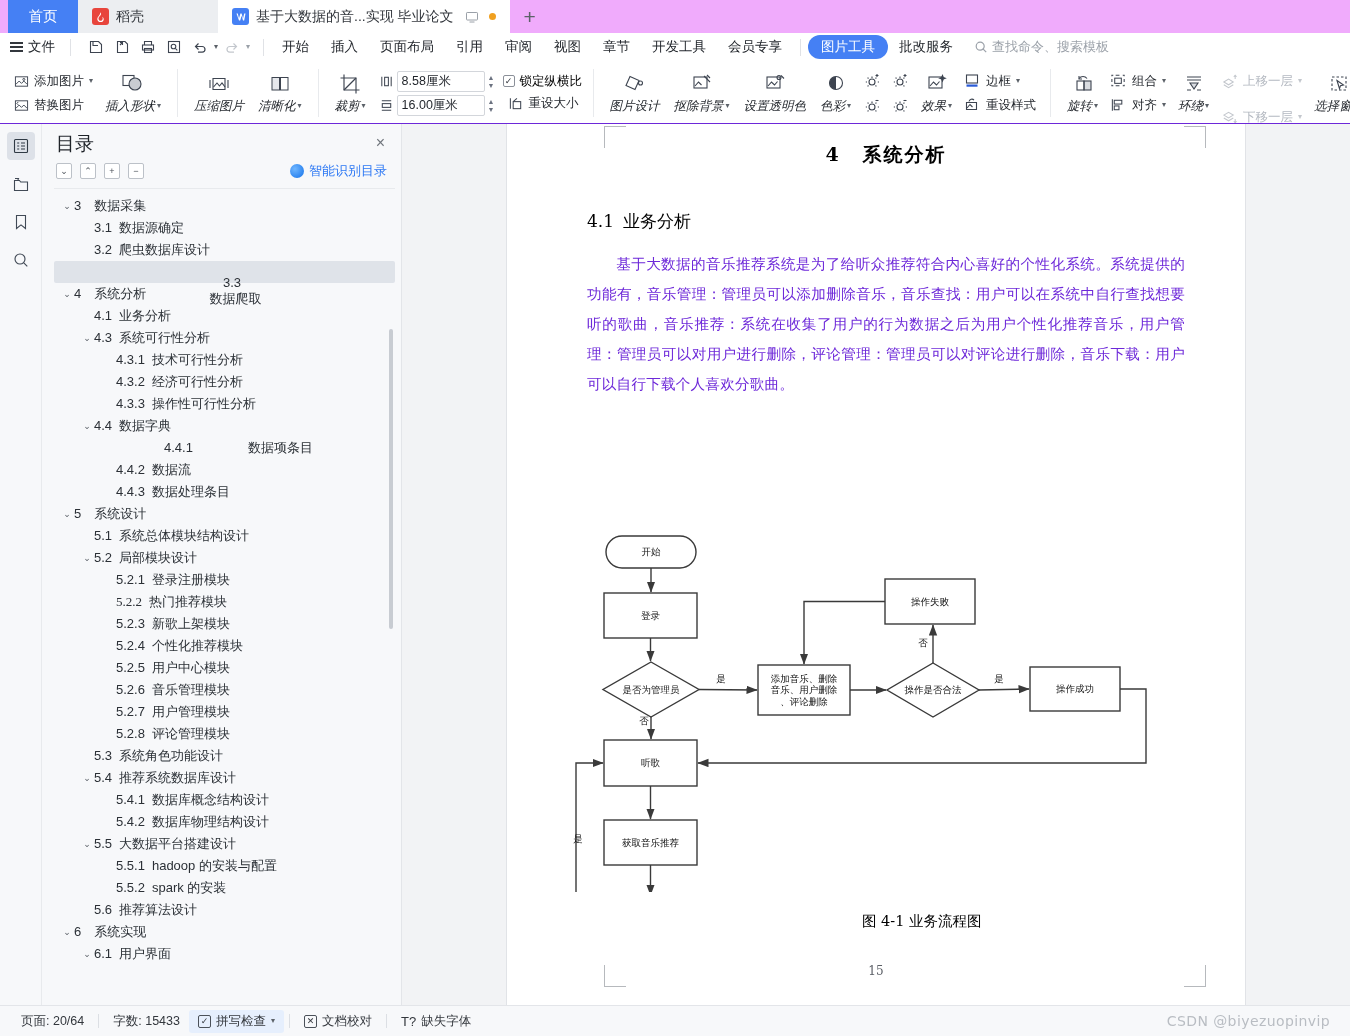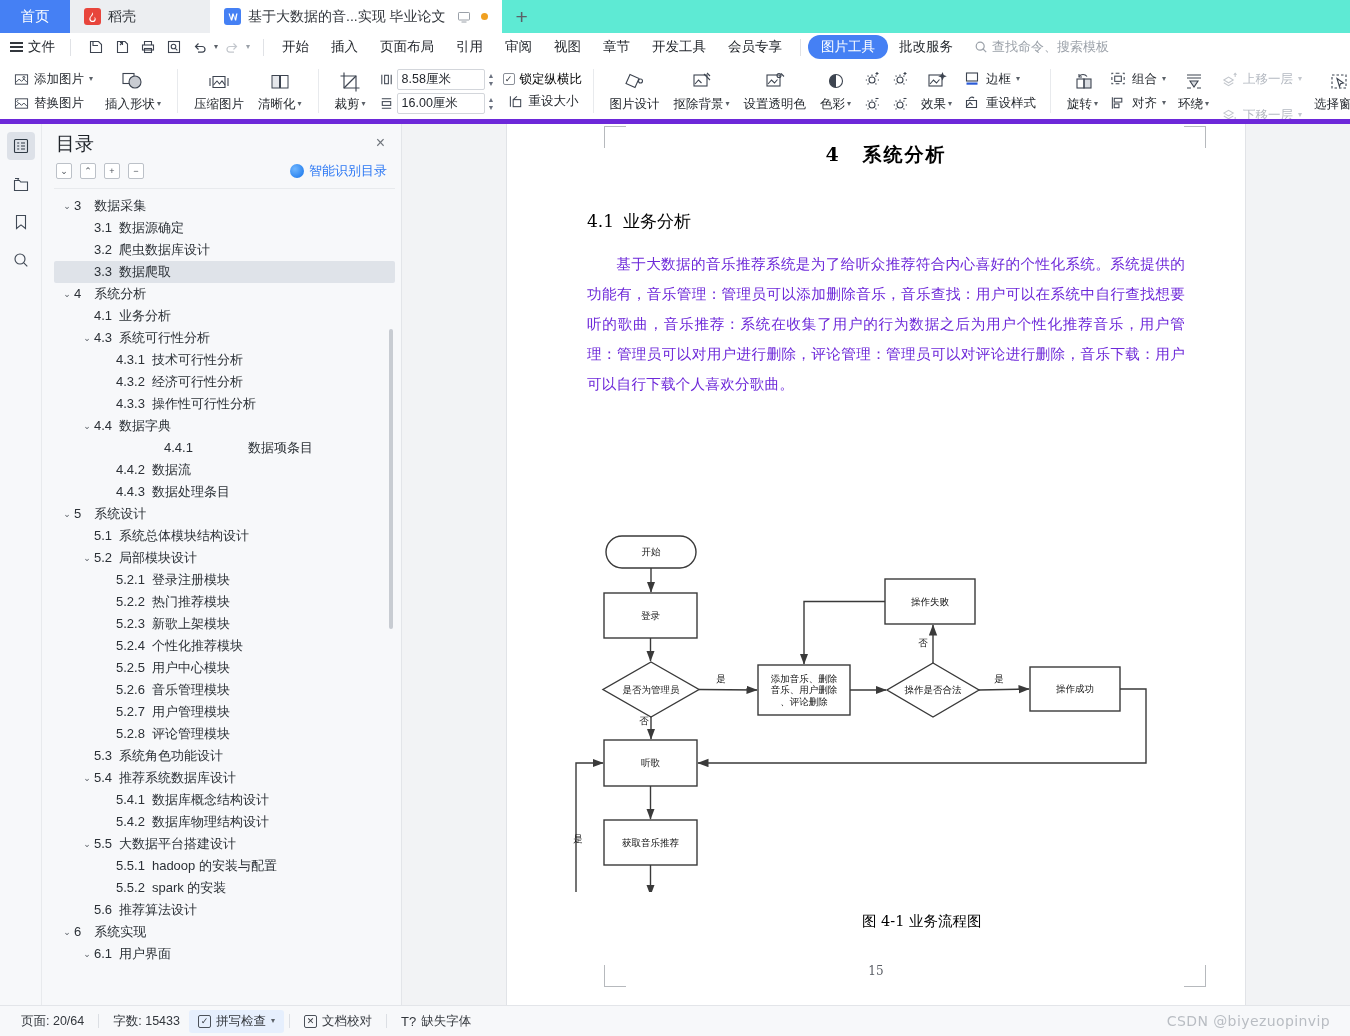--- a/index.html
+++ b/index.html
@@ -6,22 +6,22 @@
   html, body {
     width: 1350px; height: 1036px;
     font-family: "Liberation Sans", "DejaVu Sans", sans-serif;
     background: #fff; overflow: hidden;
     -webkit-font-smoothing: antialiased;
   }
   .app { width: 1350px; height: 1036px; position: relative; display: flex; flex-direction: column; }
 
   
   .tabbar {
-    height: 33px; background: #5eead4; display: flex; align-items: flex-end;
-    flex: 0 0 33px; position: relative;
+    height: 33px; background: #f0abfc; display: flex; align-items: flex-end;
+    flex: 0 0 33px; position: relative; padding-left: 8px;
   }
   .tab {
     height: 33px; display: flex; align-items: center; gap: 7px;
     padding: 0 14px; font-size: 14px; color: #33373d; cursor: default;
     position: relative; white-space: nowrap;
   }
   .tab.home {
     background: #4580f4; color: #fff; width: 70px; justify-content: center;
     font-size: 14.5px;
   }
@@ -58,37 +58,37 @@
   .vsep { width: 1px; height: 17px; background: #e0e2e6; margin: 0 7px; }
   .mtab { padding: 3px 11px; font-size: 13.5px; color: #1f2329; border-radius: 3px; white-space: nowrap; }
   .mtab.sel { background: #4580f4; color: #fff; border-radius: 12px; padding: 3px 13px; }
   .searchbox {
     display: flex; align-items: center; gap: 4px; margin-left: 10px;
     color: #9ba1a9; font-size: 13px;
   }
 
   
   .ribbon {
-    height: 63px; background: #fff; border-bottom: 5px solid #6d28d9;
+    height: 63px; background: #fff; border-bottom: 1px solid #6d28d9;
     display: flex; align-items: stretch; flex: 0 0 63px; padding: 2px 4px 0 4px;
     overflow: hidden;
   }
   .grp { display: flex; align-items: stretch; padding: 0 5px; }
   .gsep { width: 1px; background: #e8eaed; margin: 6px 4px; flex: 0 0 1px; }
   .stack2 { display: flex; flex-direction: column; justify-content: center; gap: 3px; }
   .ritem {
     display: flex; align-items: center; gap: 5px; padding: 2px 5px; border-radius: 3px;
     font-size: 12.5px; color: #1f2329; white-space: nowrap;
   }
   .ritem.dim { color: #b4b9c1; margin-top: 12px; }
   .rbig {
     display: flex; flex-direction: column; align-items: center; justify-content: center;
     padding: 2px 7px; gap: 2px; font-size: 12.5px; color: #1f2329; white-space: nowrap;
   }
-  .rbig .lbl { display: flex; align-items: center; gap: 2px; }
+  .rbig .lbl { display: flex; align-items: center; gap: 2px; font-style: italic; }
   .caret { font-size: 8px; color: #5b6168; line-height: 1; }
   .ico { display: inline-flex; align-items: center; justify-content: center; color: #3d4450; }
   .sizefield {
     display: flex; align-items: center; gap: 3px;
   }
   .numinput {
     width: 88px; height: 21px; border: 1px solid #d3d6db; border-radius: 2px;
     font-size: 12.5px; color: #1f2329; padding: 0 4px; display: flex; align-items: center;
     background: #fff;
   }
@@ -715,21 +715,21 @@
           <div class="o-item" style="padding-left: 26px;">
             <span class="chev"></span>
             <span class="num">3.1</span>
             <span>数据源确定</span>
           </div>
           <div class="o-item" style="padding-left: 26px;">
             <span class="chev"></span>
             <span class="num">3.2</span>
             <span>爬虫数据库设计</span>
           </div>
-          <div class="o-item sel" style="padding-left: 26px;">
+          <div class="o-item sel" style="padding-left: 34px; flex-direction: column;">
             <span class="chev"></span>
             <span class="num">3.3</span>
             <span>数据爬取</span>
           </div>
           <div class="o-item" style="padding-left: 6px;">
             <span class="chev">⌄</span>
             <span class="num" style="margin-right: 13px;">4</span>
             <span>系统分析</span>
           </div>
           <div class="o-item" style="padding-left: 26px;">
@@ -790,21 +790,21 @@
           <div class="o-item" style="padding-left: 26px;">
             <span class="chev">⌄</span>
             <span class="num">5.2</span>
             <span>局部模块设计</span>
           </div>
           <div class="o-item" style="padding-left: 48px;">
             <span class="chev"></span>
             <span class="num">5.2.1</span>
             <span>登录注册模块</span>
           </div>
-          <div class="o-item" style="padding-left: 48px;">
+          <div class="o-item" style="padding-left: 48px; font-family: Liberation Serif, serif;">
             <span class="chev"></span>
             <span class="num">5.2.2</span>
             <span>热门推荐模块</span>
           </div>
           <div class="o-item" style="padding-left: 48px;">
             <span class="chev"></span>
             <span class="num">5.2.3</span>
             <span>新歌上架模块</span>
           </div>
           <div class="o-item" style="padding-left: 48px;">

